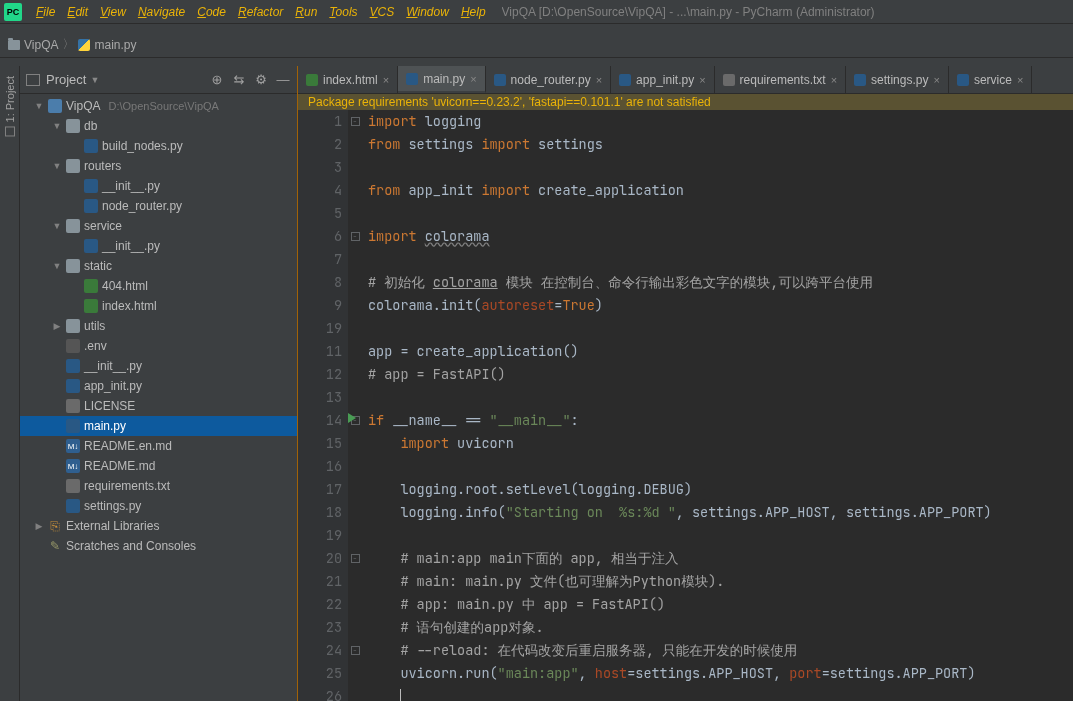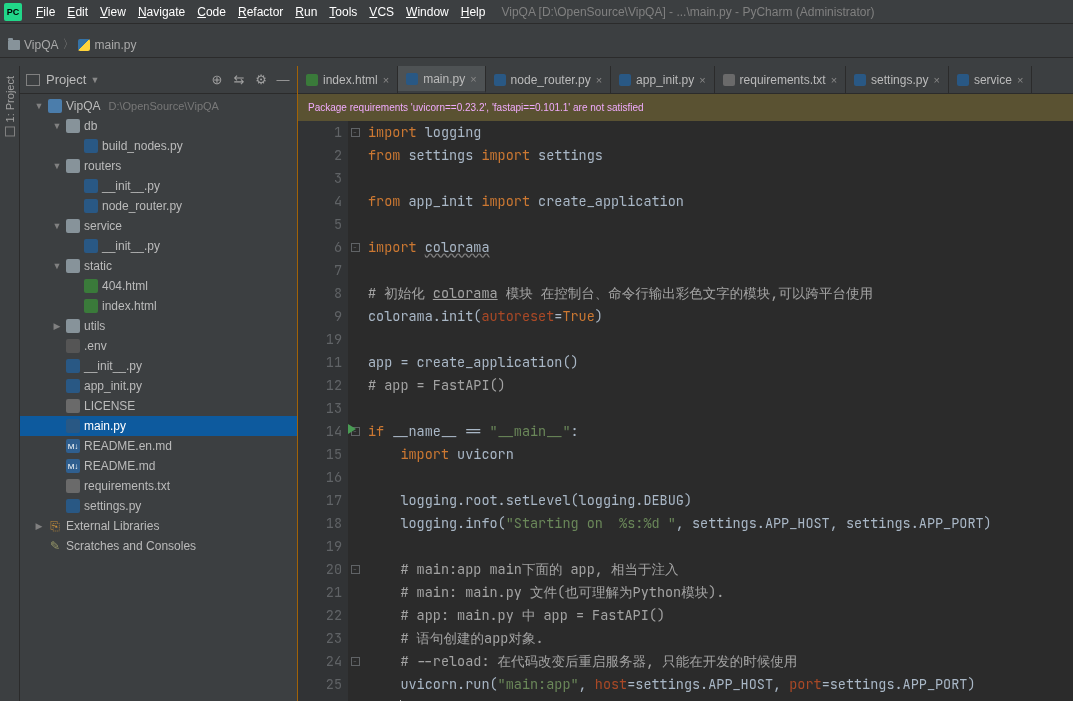--- a/index.html
+++ b/index.html
@@ -2,21 +2,21 @@
 <html><head>
 <meta charset="utf-8">
 <style>
   * { box-sizing: border-box; margin: 0; padding: 0; }
   html, body { width: 1073px; height: 701px; overflow: hidden; font-family: "Segoe UI", Arial, sans-serif; font-size: 12px; background: #3c3f41; color: #bbbbbb; }
   .root { display: flex; flex-direction: column; height: 100%; gap: 8px; }
 
   
   .menubar { display: flex; align-items: center; height: 24px; background: #3c3f41; padding: 0 4px; gap: 2px; border-bottom: 1px solid #2b2b2b; }
   .logo { width: 18px; height: 18px; background: #21d789; border-radius: 2px; display: flex; align-items: center; justify-content: center; color: #000; font-weight: bold; font-size: 9px; margin-right: 6px; }
-  .menuitem { padding: 2px 6px; color: #ffffff; cursor: pointer; }
+  .menuitem { padding: 2px 6px; color: #eab308; cursor: pointer; font-style: italic; }
   .menuitem u { text-decoration: underline; }
   .wintitle { margin-left: 8px; color: #808080; font-size: 12px; white-space: nowrap; overflow: hidden; }
 
   
   .navbar { display: flex; align-items: center; height: 26px; background: #3c3f41; padding: 0 8px; gap: 4px; border-bottom: 1px solid #2b2b2b; }
   .crumb { display: flex; align-items: center; gap: 4px; color: #a9a9a9; font-size: 12px; }
   .crumb .arrow { color: #808080; margin: 0 2px; }
   .folder-icn { width: 12px; height: 10px; background: #87939a; border-radius: 1px; position: relative; }
   .folder-icn::before { content:""; position:absolute; top:-2px; left:0; width:5px; height:2px; background:#87939a; border-radius:1px 1px 0 0;}
   .pyfile-icn { width: 12px; height: 12px; background: linear-gradient(135deg,#3572A5 50%,#ffd43b 50%); border-radius: 2px; }
@@ -55,21 +55,21 @@
   .icn.env { background:#555;}
   .icn.lib { color:#c9903a; font-size:12px; background:transparent;}
   .icn.scratch { color:#9a9a6a; font-size:12px; background:transparent;}
 
   
   .editor { flex:1; display:flex; flex-direction:column; background:#2b2b2b; min-width:0;}
   .tabs { height:28px; background:#3c3f41; display:flex; align-items:stretch; border-bottom:1px solid #2b2b2b; overflow:hidden;}
   .tab { display:flex; align-items:center; gap:5px; padding: 0 8px; border-right:1px solid #2b2b2b; color:#bbbbbb; font-size:12px; cursor:pointer; background:#3c3f41; white-space:nowrap;}
   .tab.active { background:#4e5254; border-bottom:2px solid #3c3f41;}
   .tab .close { color:#888; font-size:11px; cursor:pointer;}
-  .warnbar { background:#5a5232; color:#f0abfc; padding: 8px 10px; font-size:10px;}
+  .warnbar { background:#5a5232; color:#eab308; padding: 1px 10px; font-size:12px;}
   .code { flex:1; display:flex; font-family: "JetBrains Mono","Consolas",monospace; font-size:13.5px; line-height:23px; overflow:hidden;}
   .gutter { width:50px; background:#313335; color:#606366; text-align:right; padding: 0 6px 0 0; user-select:none;}
   .gutter .gl { height:23px; position:relative;}
   .runicon { position:absolute; right:-14px; top:4px; width:0; height:0; border-left:8px solid #499c54; border-top:5px solid transparent; border-bottom:5px solid transparent;}
   .foldcol { width:14px; background:#2b2b2b; }
   .foldcol .fc { height:23px; display:flex; align-items:center; justify-content:center;}
   .foldcol .box { width:9px; height:9px; border:1px solid #606366; font-size:8px; line-height:7px; text-align:center; color:#606366; cursor:pointer;}
   .src { flex:1; background:#2b2b2b; padding-left:6px; white-space:pre; color:#a9b7c6; overflow-x:auto;}
   .src .ln { height:23px;}
   .kw { color:#cc7832;}

